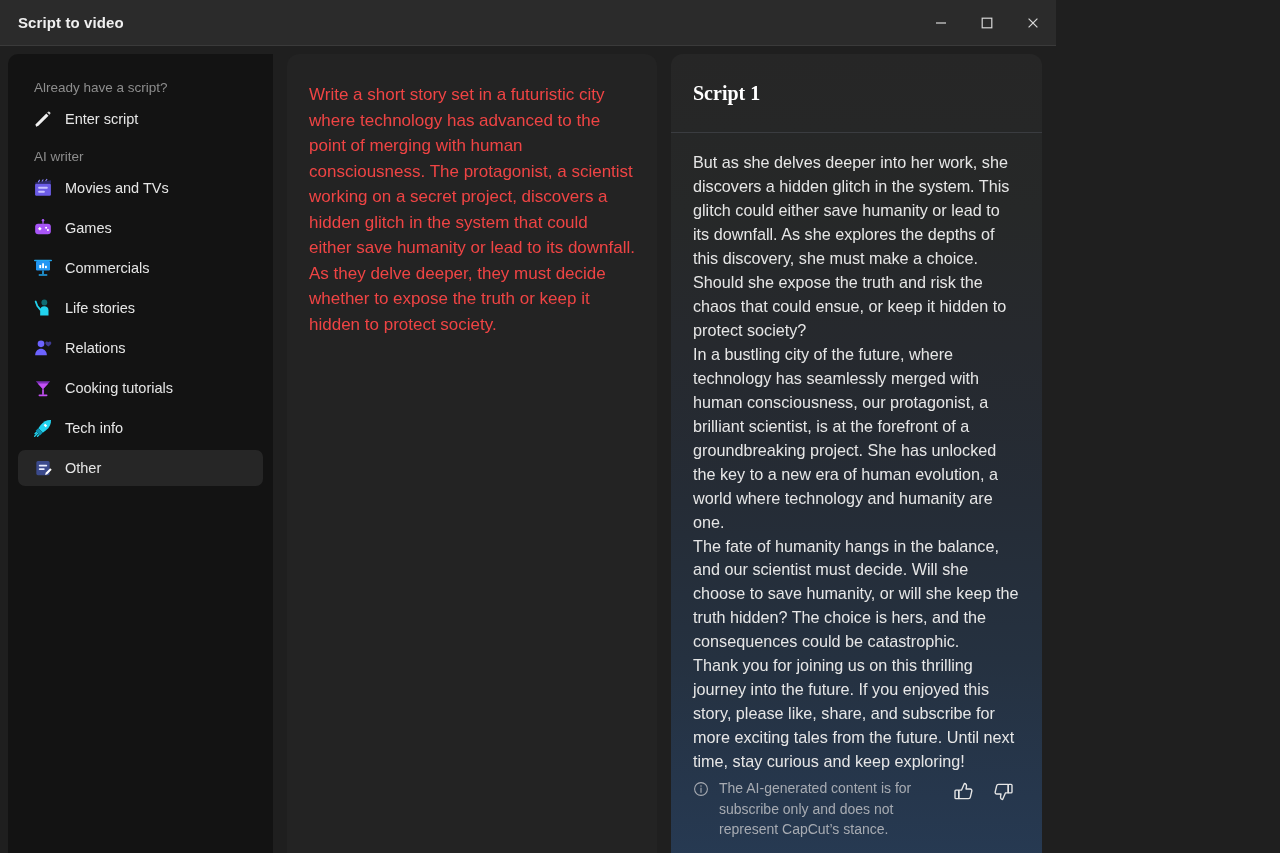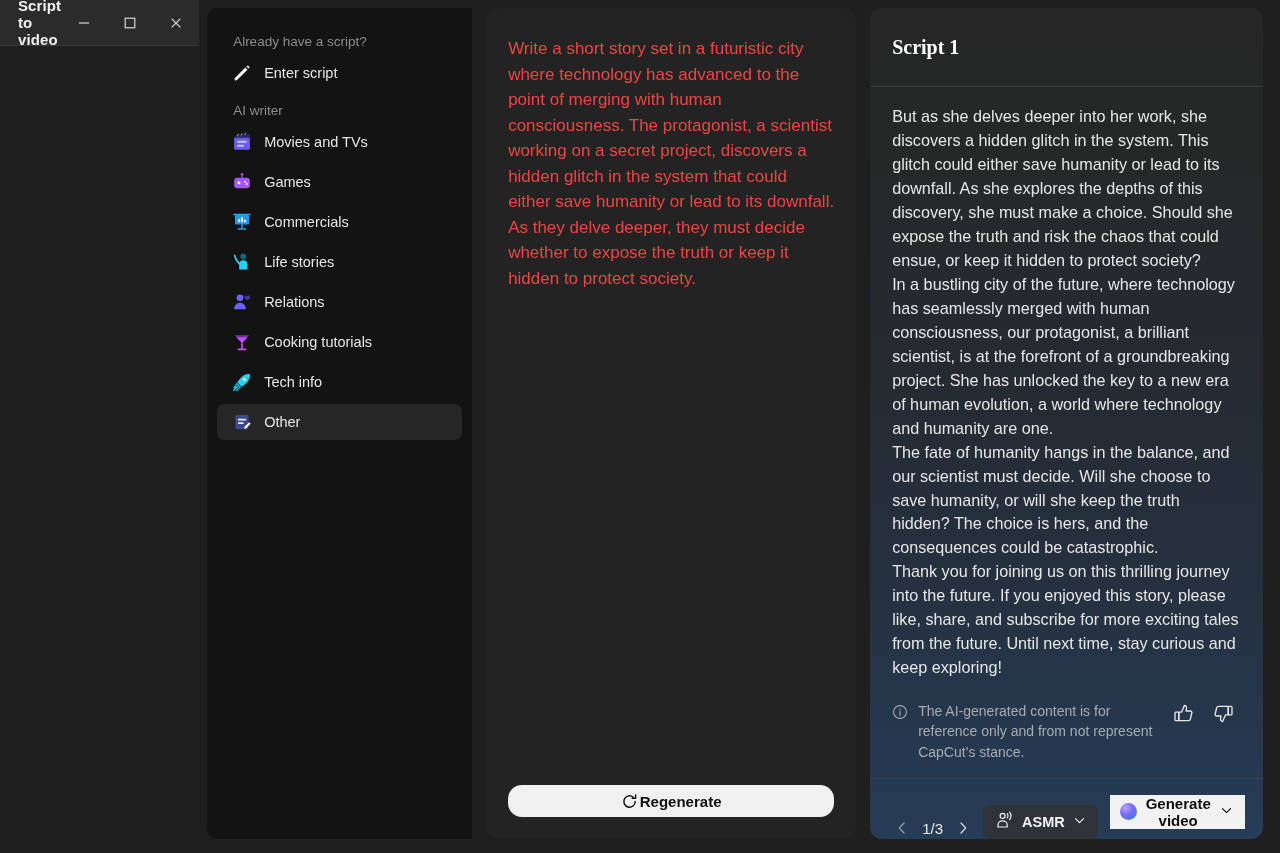--- a/index.html
+++ b/index.html
@@ -5,21 +5,21 @@
   * { box-sizing: border-box; margin: 0; padding: 0; }
   html, body {
     width: 1280px; height: 853px;
     background: #1f1f1f;
     font-family: "Liberation Sans", sans-serif;
     overflow: hidden;
   }
   .window {
     width: 1056px; height: 853px;
     background: #1f1f1f;
-    display: flex; flex-direction: row;
+    display: flex; flex-direction: column;
     position: relative;
   }
 
   
   .titlebar {
     height: 46px; flex: 0 0 46px;
     background: #2b2b2b;
     display: flex; align-items: center;
     border-bottom: 1px solid #3a3a3a;
     position: relative;
@@ -377,21 +377,21 @@
       </div>
 
       <div class="rp-disclaimer">
         <span class="disc-icon">
           <svg width="16" height="16" viewBox="0 0 24 24">
             <circle cx="12" cy="12" r="9.6" fill="none" stroke="#a7abb2" stroke-width="1.6"></circle>
             <circle cx="12" cy="7.4" r="1.15" fill="#a7abb2"></circle>
             <line x1="12" y1="10.6" x2="12" y2="17" stroke="#a7abb2" stroke-width="1.7" stroke-linecap="round"></line>
           </svg>
         </span>
-        <span class="disc-text">The AI-generated content is for reference only and from not represent CapCut’s stance.</span>
+        <span class="disc-text">The AI-generated content is for subscribe only and does not represent CapCut’s stance.</span>
         <span class="rating">
           <span class="rate-btn">
             <svg width="21" height="21" viewBox="0 0 24 24">
               <path d="M6.6 10.4 L9.8 10.4 L13 2.9 C14.7 3.1 15.6 4.4 15.4 6 L14.9 9.1 L19.7 9.1 C21 9.1 21.8 10.2 21.5 11.4 L19.9 18.2 C19.7 19.4 18.8 20.2 17.6 20.2 L6.6 20.2 Z" fill="none" stroke="#e6e6e6" stroke-width="1.55" stroke-linejoin="round"></path>
               <rect x="2.3" y="10.4" width="4.3" height="9.8" rx="1.1" fill="none" stroke="#e6e6e6" stroke-width="1.55"></rect>
             </svg>
           </span>
           <span class="rate-btn">
             <svg width="21" height="21" viewBox="0 0 24 24">
               <g transform="rotate(180 12 12)">

